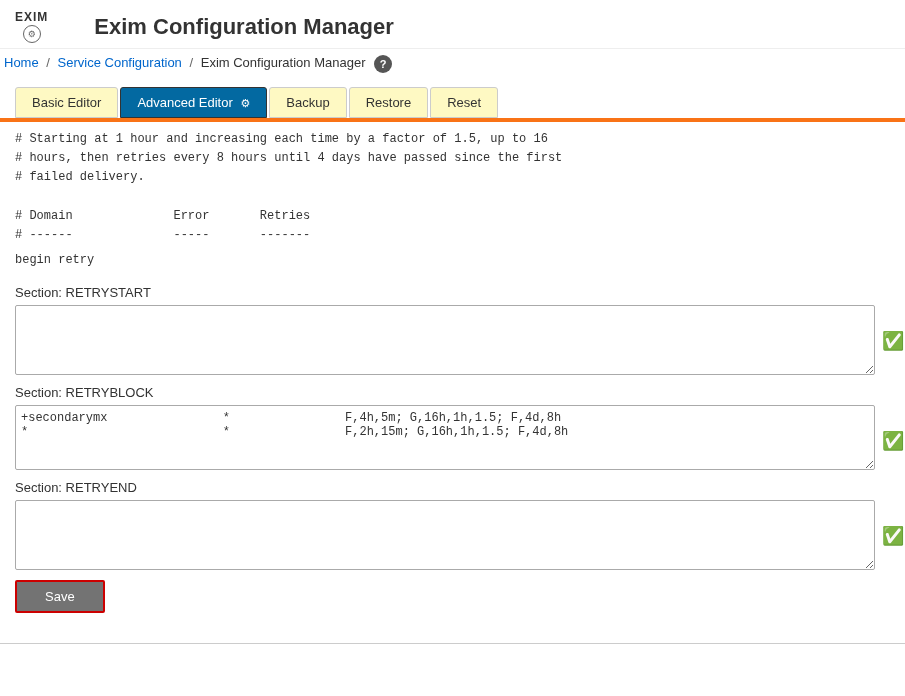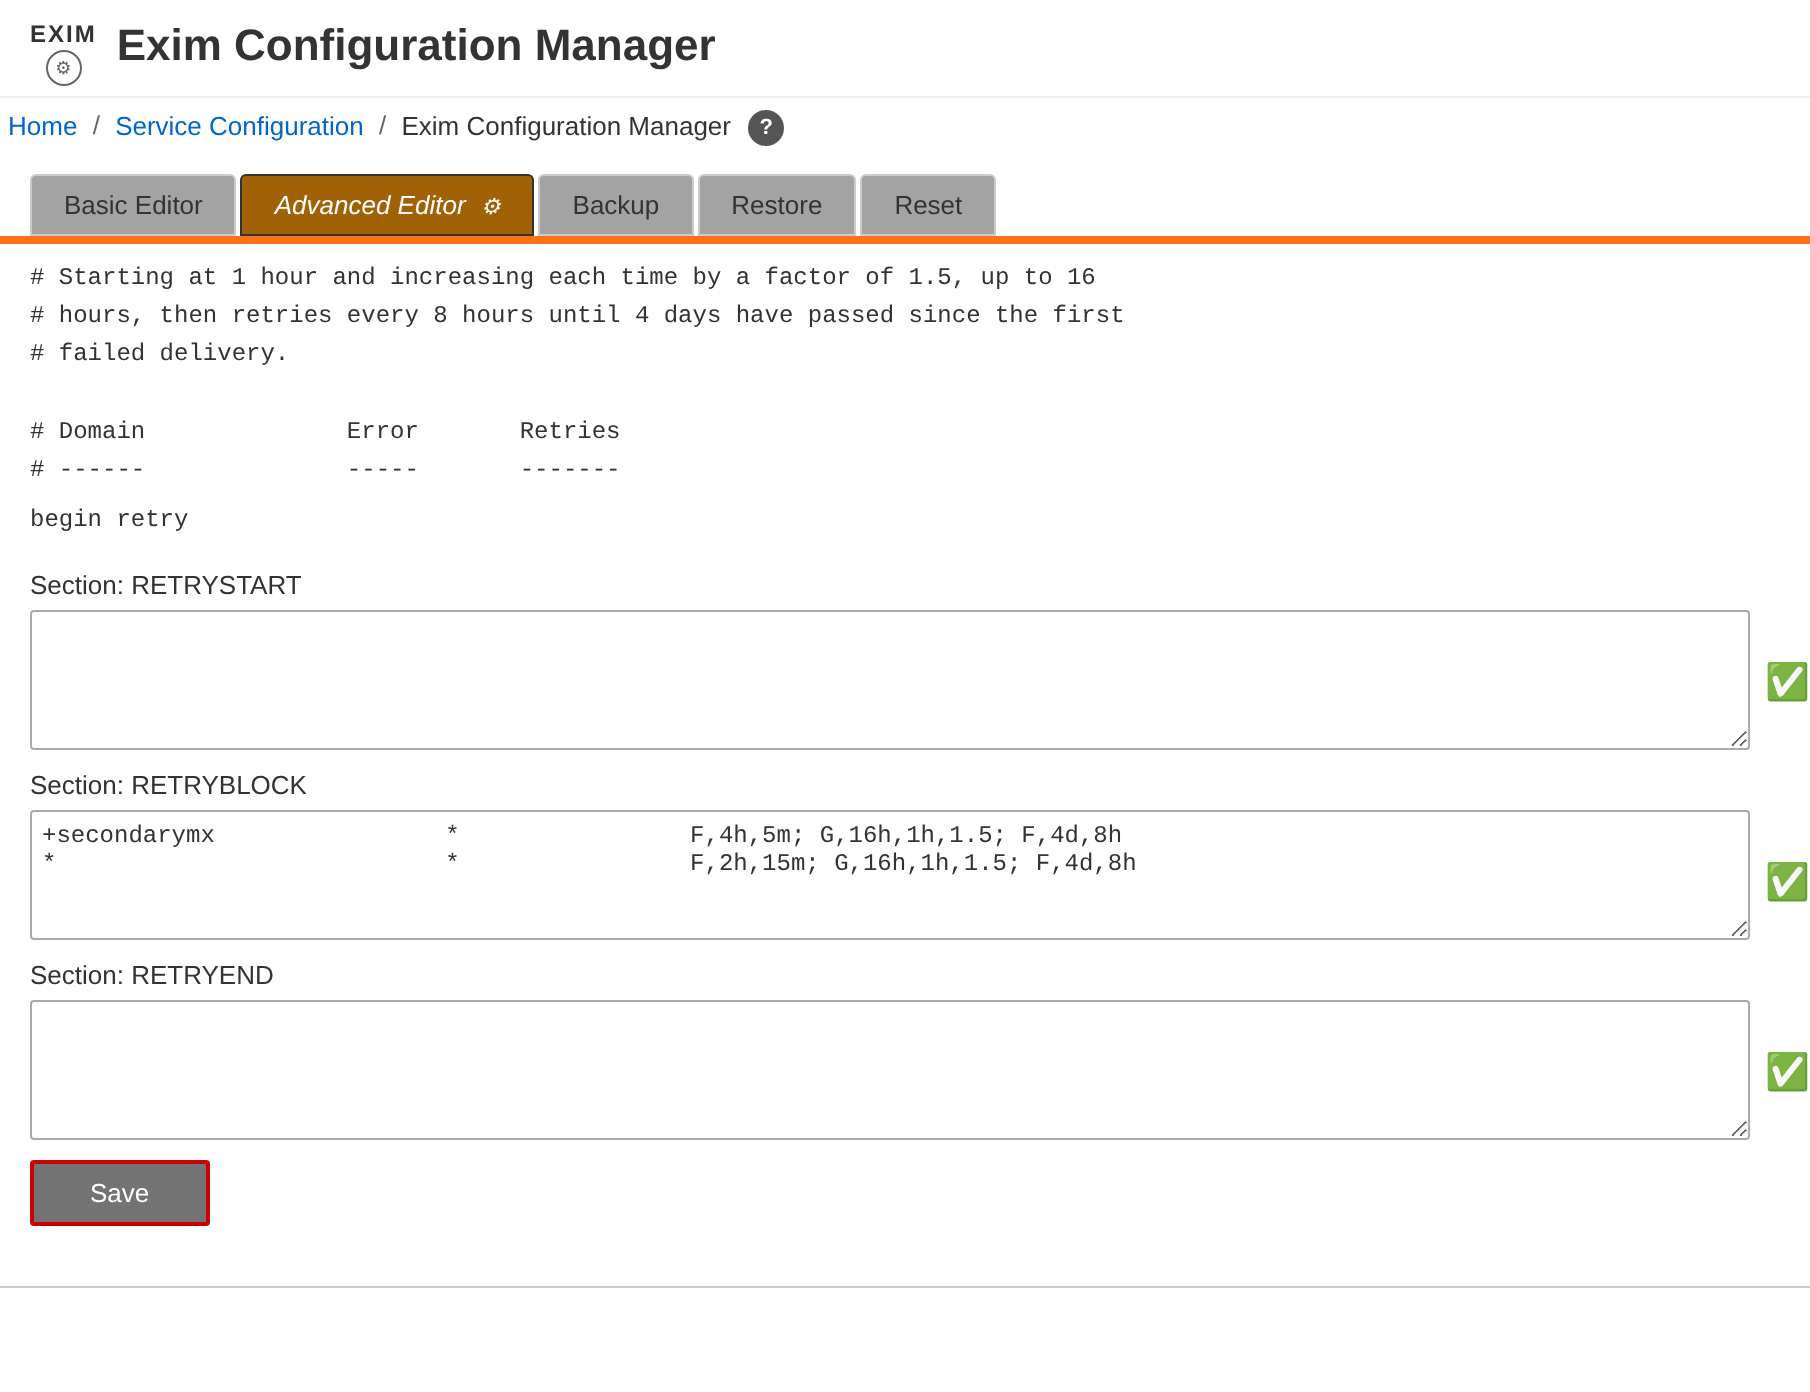--- a/index.html
+++ b/index.html
@@ -6,23 +6,24 @@
     body {
       font-family: Arial, sans-serif;
       font-size: 13px;
       background: #fff;
       color: #333;
       width: 905px;
       min-height: 696px;
     }
     .header {
       display: flex;
-      align-items: flex-start;
+      align-items: center;
       padding: 10px 15px 5px 15px;
       border-bottom: 1px solid #eee;
+      gap: 36px;
     }
     .exim-logo {
       display: flex;
       flex-direction: column;
       align-items: center;
       margin-right: 10px;
     }
     .exim-logo-text {
       font-weight: bold;
       font-size: 12px;
@@ -71,32 +72,31 @@
       vertical-align: middle;
     }
     .tabs {
       display: flex;
       padding: 8px 15px 0 15px;
       border-bottom: none;
     }
     .tab {
       padding: 7px 16px;
       border: 1px solid #ccc;
-      background: #a3a3a3;
+      background: #fef9c3;
       cursor: pointer;
       font-size: 13px;
       color: #333;
       border-radius: 3px 3px 0 0;
       margin-right: 2px;
     }
     .tab.active {
-      background: #a16207;
+      background: #0369a1;
       color: #fff;
       border-color: #333;
-      font-style: italic;
     }
     .tab-settings-icon {
       font-size: 11px;
       margin-left: 4px;
     }
     .content-area {
       padding: 0 0 15px 15px;
       border-top: 4px solid #f97316;
     }
     .comment-block {

